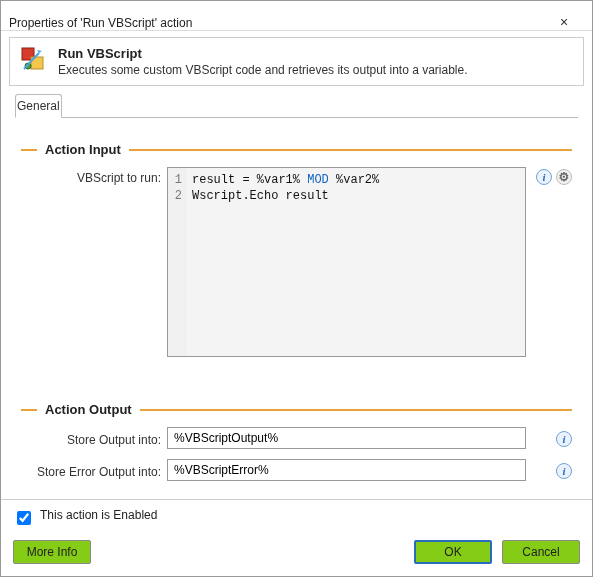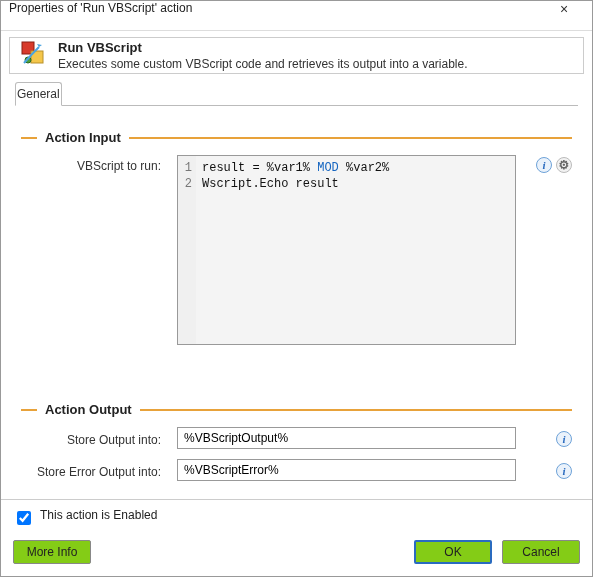--- a/index.html
+++ b/index.html
@@ -11,36 +11,36 @@
     background: #fff;
   }
   .window {
     width: 593px; height: 577px;
     border: 1px solid #999;
     display: flex; flex-direction: column;
     box-shadow: 0 0 8px rgba(0,0,0,0.15);
   }
   .titlebar {
     height: 30px;
-    display: flex; align-items: flex-start;
+    display: flex; align-items: flex-end;
     padding: 0 8px;
     border-bottom: 1px solid #ddd;
   }
   .titlebar .title { flex: 1; }
   .titlebar .close {
     width: 40px; text-align: center;
     font-size: 14px; cursor: pointer;
     color: #333;
   }
 
   .header-box {
     margin: 6px 8px 0 8px;
     border: 1px solid #ccc;
     display: flex;
-    padding: 2px 10px;
+    padding: 8px 10px;
     gap: 10px;
     align-items: flex-start;
   }
   .header-icon {
     width: 28px; height: 28px;
     display: flex; align-items: center; justify-content: center;
   }
   .header-icon svg { width: 26px; height: 26px; }
   .header-text .header-title { font-weight: bold; font-size: 13px; }
   .header-text .header-sub { color: #333; margin-top: 2px; }
@@ -88,21 +88,21 @@
     color: #222;
   }
   .section-rule {
     flex: 1; height: 2px;
     background: #e8a23a;
   }
 
   .form-row {
     display: flex; align-items: flex-start;
     margin-top: 10px;
-    gap: 16px;
+    gap: 6px;
   }
   .form-label {
     width: 140px;
     text-align: right;
     padding-top: 4px;
     color: #333;
   }
   .form-field { flex: 1; }
   .side-icons {
     width: 40px; padding-top: 2px;

